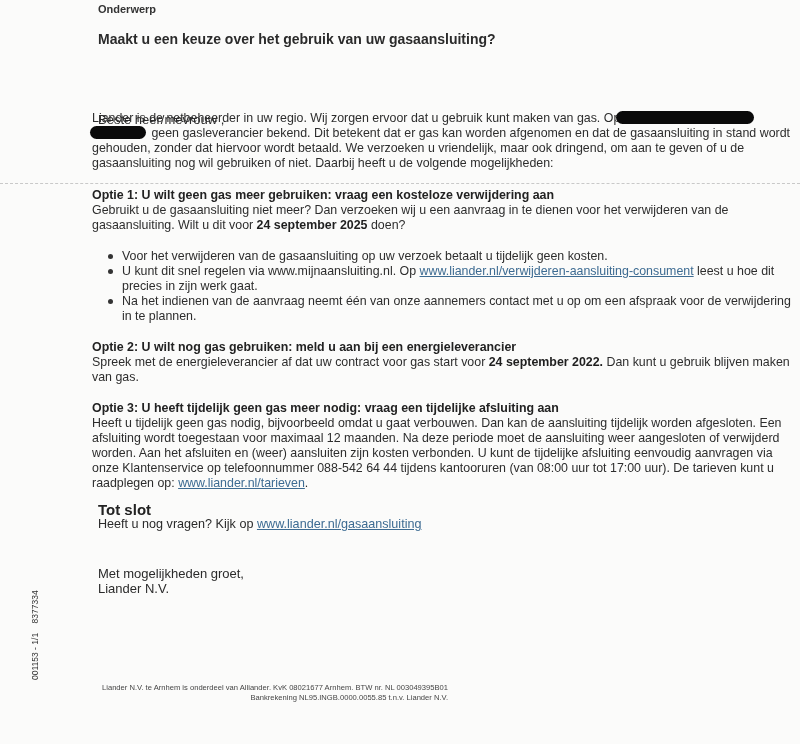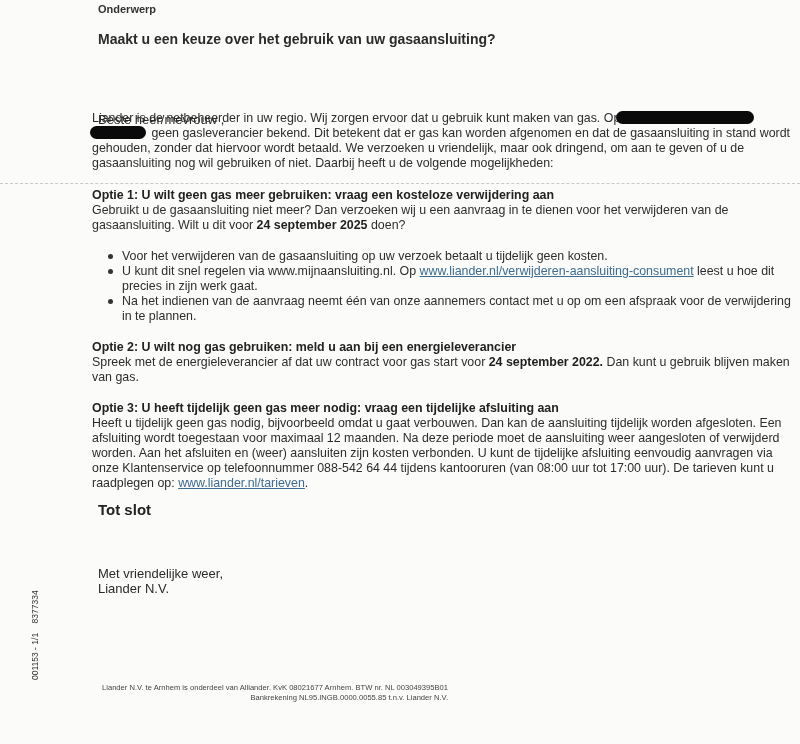--- a/index.html
+++ b/index.html
@@ -79,24 +79,25 @@
     <div><span>Spreek met de energieleverancier af dat uw contract voor gas start voor </span><b>24 september 2022.</b><span> Dan kunt u gebruik blijven maken van gas.</span></div>
   </div>
 
   <div class="abs para opt3">
     <div class="section-title">Optie 3: U heeft tijdelijk geen gas meer nodig: vraag een tijdelijke afsluiting aan</div>
     <div><span>Heeft u tijdelijk geen gas nodig, bijvoorbeeld omdat u gaat verbouwen. Dan kan de aansluiting tijdelijk worden afgesloten. Een afsluiting wordt toegestaan voor maximaal 12 maanden. Na deze periode moet de aansluiting weer aangesloten of verwijderd worden. Aan het afsluiten en (weer) aansluiten zijn kosten verbonden. U kunt de tijdelijke afsluiting eenvoudig aanvragen via onze Klantenservice op telefoonnummer 088-542 64 44 tijdens kantooruren (van 08:00 uur tot 17:00 uur). De tarieven kunt u raadplegen op: </span><a class="link">www.liander.nl/tarieven</a><span>.</span></div>
   </div>
 
   <div class="abs slot">
     <div class="section-title">Tot slot</div>
+    <div><span>Heeft u nog vragen? Kijk op </span><a class="link">www.liander.nl/gasaansluiting</a></div>
   </div>
 
   <div class="abs closing">
-    <div>Met vriendelijke weer,</div>
+    <div>Met mogelijkheden groet,</div>
     <div>Liander N.V.</div>
   </div>
 
   <div class="abs side-code" style="white-space:pre;">001153 - 1/1    8377334</div>
 
   <div class="abs footer">
     <div>Liander N.V. te Arnhem is onderdeel van Alliander. KvK 08021677 Arnhem. BTW nr. NL 003049395B01</div>
     <div>Bankrekening NL95.INGB.0000.0055.85 t.n.v. Liander N.V.</div>
   </div>
 </div>

